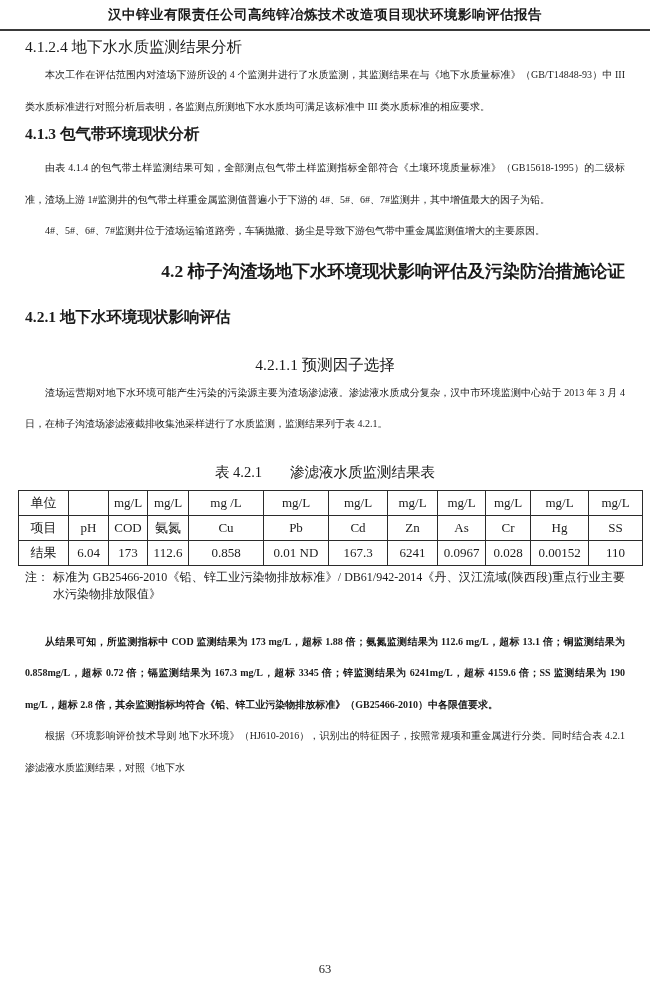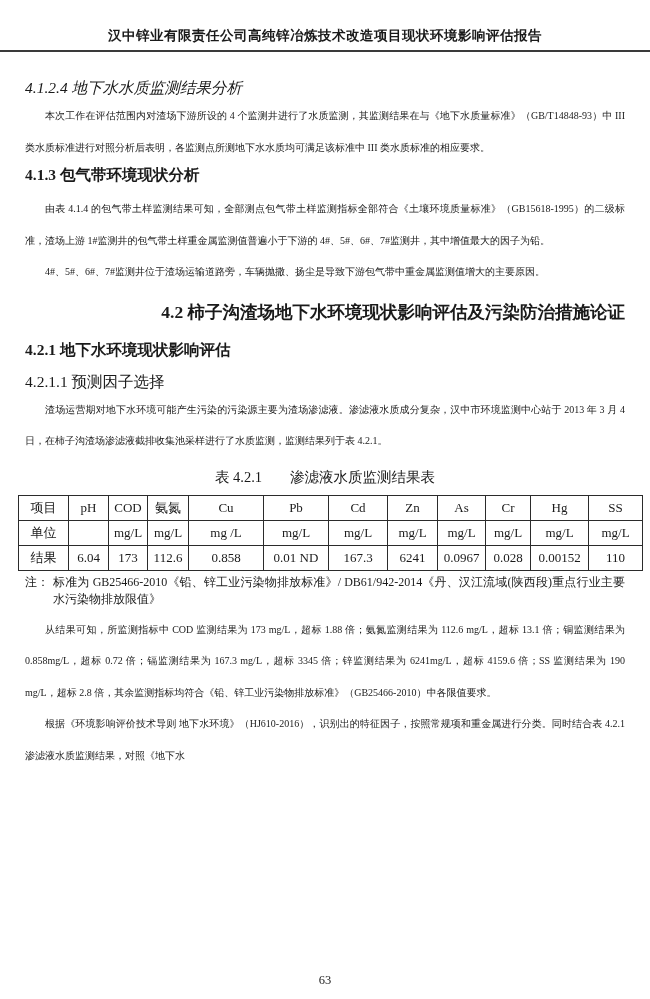--- a/index.html
+++ b/index.html
@@ -9,21 +9,21 @@
     width: 650px;
     height: 999px;
     margin: 0 auto;
     background: #ffffff;
     color: #1a1a1a;
     font-family: "Liberation Serif", "DejaVu Serif", serif;
     overflow: hidden;
   }
   .content { padding: 0 25px; }
   .header {
-    padding: 27px 25px 5px 25px;
+    padding: 6px 25px 5px 25px;
     border-bottom: 2px solid #3a3a3a;
     text-align: center;
   }
   .header-title {
     font-size: 13.5px;
     font-weight: bold;
     line-height: 18px;
     letter-spacing: 0.5px;
   }
   .h4 {
@@ -40,28 +40,28 @@
     font-size: 17.5px;
     line-height: 28px;
     font-weight: bold;
   }
   .para {
     font-size: 10px;
     line-height: 31.5px;
     text-align: justify;
     text-indent: 2em;
   }
-  .mt-h4124 { margin-top: 24px; font-style: italic; }
+  .mt-h4124 { margin-top: 4px; }
   .mt-h413  { }
   .mt-p2    { margin-top: 6px; }
   .mt-h42   { margin-top: 10px; text-align: right; }
-  .mt-h421  { margin-top: 12px; }
-  .mt-h4211 { margin-top: 8px; }
-  .mt-cap   { margin-top: 8px; }
-  .mt-p5    { margin-top: 6px; }
+  .mt-h421  { margin-top: 20px; }
+  .mt-h4211 { margin-top: 24px; text-align: center; }
+  .mt-cap   { margin-top: 20px; }
+  .mt-p5    { margin-top: 23px; font-weight: bold; }
   .table-caption {
     font-size: 14.5px;
     line-height: 24px;
     text-align: center;
   }
   .table-caption .cap-label { margin-right: 28px; }
   table.data-table {
     margin-top: 6px;
     margin-left: -7px;
     width: 624px;
@@ -82,21 +82,21 @@
     display: flex;
     margin-top: 3px;
     font-size: 12px;
     line-height: 17px;
     text-align: justify;
   }
   .note-label { flex: 0 0 auto; margin-right: 4px; }
   .note-text  { flex: 1 1 auto; }
   .page-number {
     position: absolute;
-    bottom: 11px;
+    bottom: 22px;
     left: 0;
     width: 100%;
     text-align: center;
     font-size: 12.5px;
   }
 </style>
 </head>
 <body>
 
 <div class="page">
@@ -139,46 +139,46 @@
           <col style="width: 65px;">
           <col style="width: 59px;">
           <col style="width: 50px;">
           <col style="width: 48px;">
           <col style="width: 45px;">
           <col style="width: 58px;">
           <col style="width: 54px;">
         </colgroup>
       <tbody>
           <tr>
+            <td>单位</td>
+            <td></td>
+            <td>mg/L</td>
+            <td>mg/L</td>
+            <td>mg /L</td>
+            <td>mg/L</td>
+            <td>mg/L</td>
+            <td>mg/L</td>
+            <td>mg/L</td>
+            <td>mg/L</td>
+            <td>mg/L</td>
+            <td>mg/L</td>
+          </tr>
+          <tr>
             <td>项目</td>
             <td>pH</td>
             <td>COD</td>
             <td>氨氮</td>
             <td>Cu</td>
             <td>Pb</td>
             <td>Cd</td>
             <td>Zn</td>
             <td>As</td>
             <td>Cr</td>
             <td>Hg</td>
             <td>SS</td>
-          </tr>
-          <tr>
-            <td>单位</td>
-            <td></td>
-            <td>mg/L</td>
-            <td>mg/L</td>
-            <td>mg /L</td>
-            <td>mg/L</td>
-            <td>mg/L</td>
-            <td>mg/L</td>
-            <td>mg/L</td>
-            <td>mg/L</td>
-            <td>mg/L</td>
-            <td>mg/L</td>
           </tr>
           <tr>
             <td>结果</td>
             <td>6.04</td>
             <td>173</td>
             <td>112.6</td>
             <td>0.858</td>
             <td>0.01 ND</td>
             <td>167.3</td>
             <td>6241</td>

